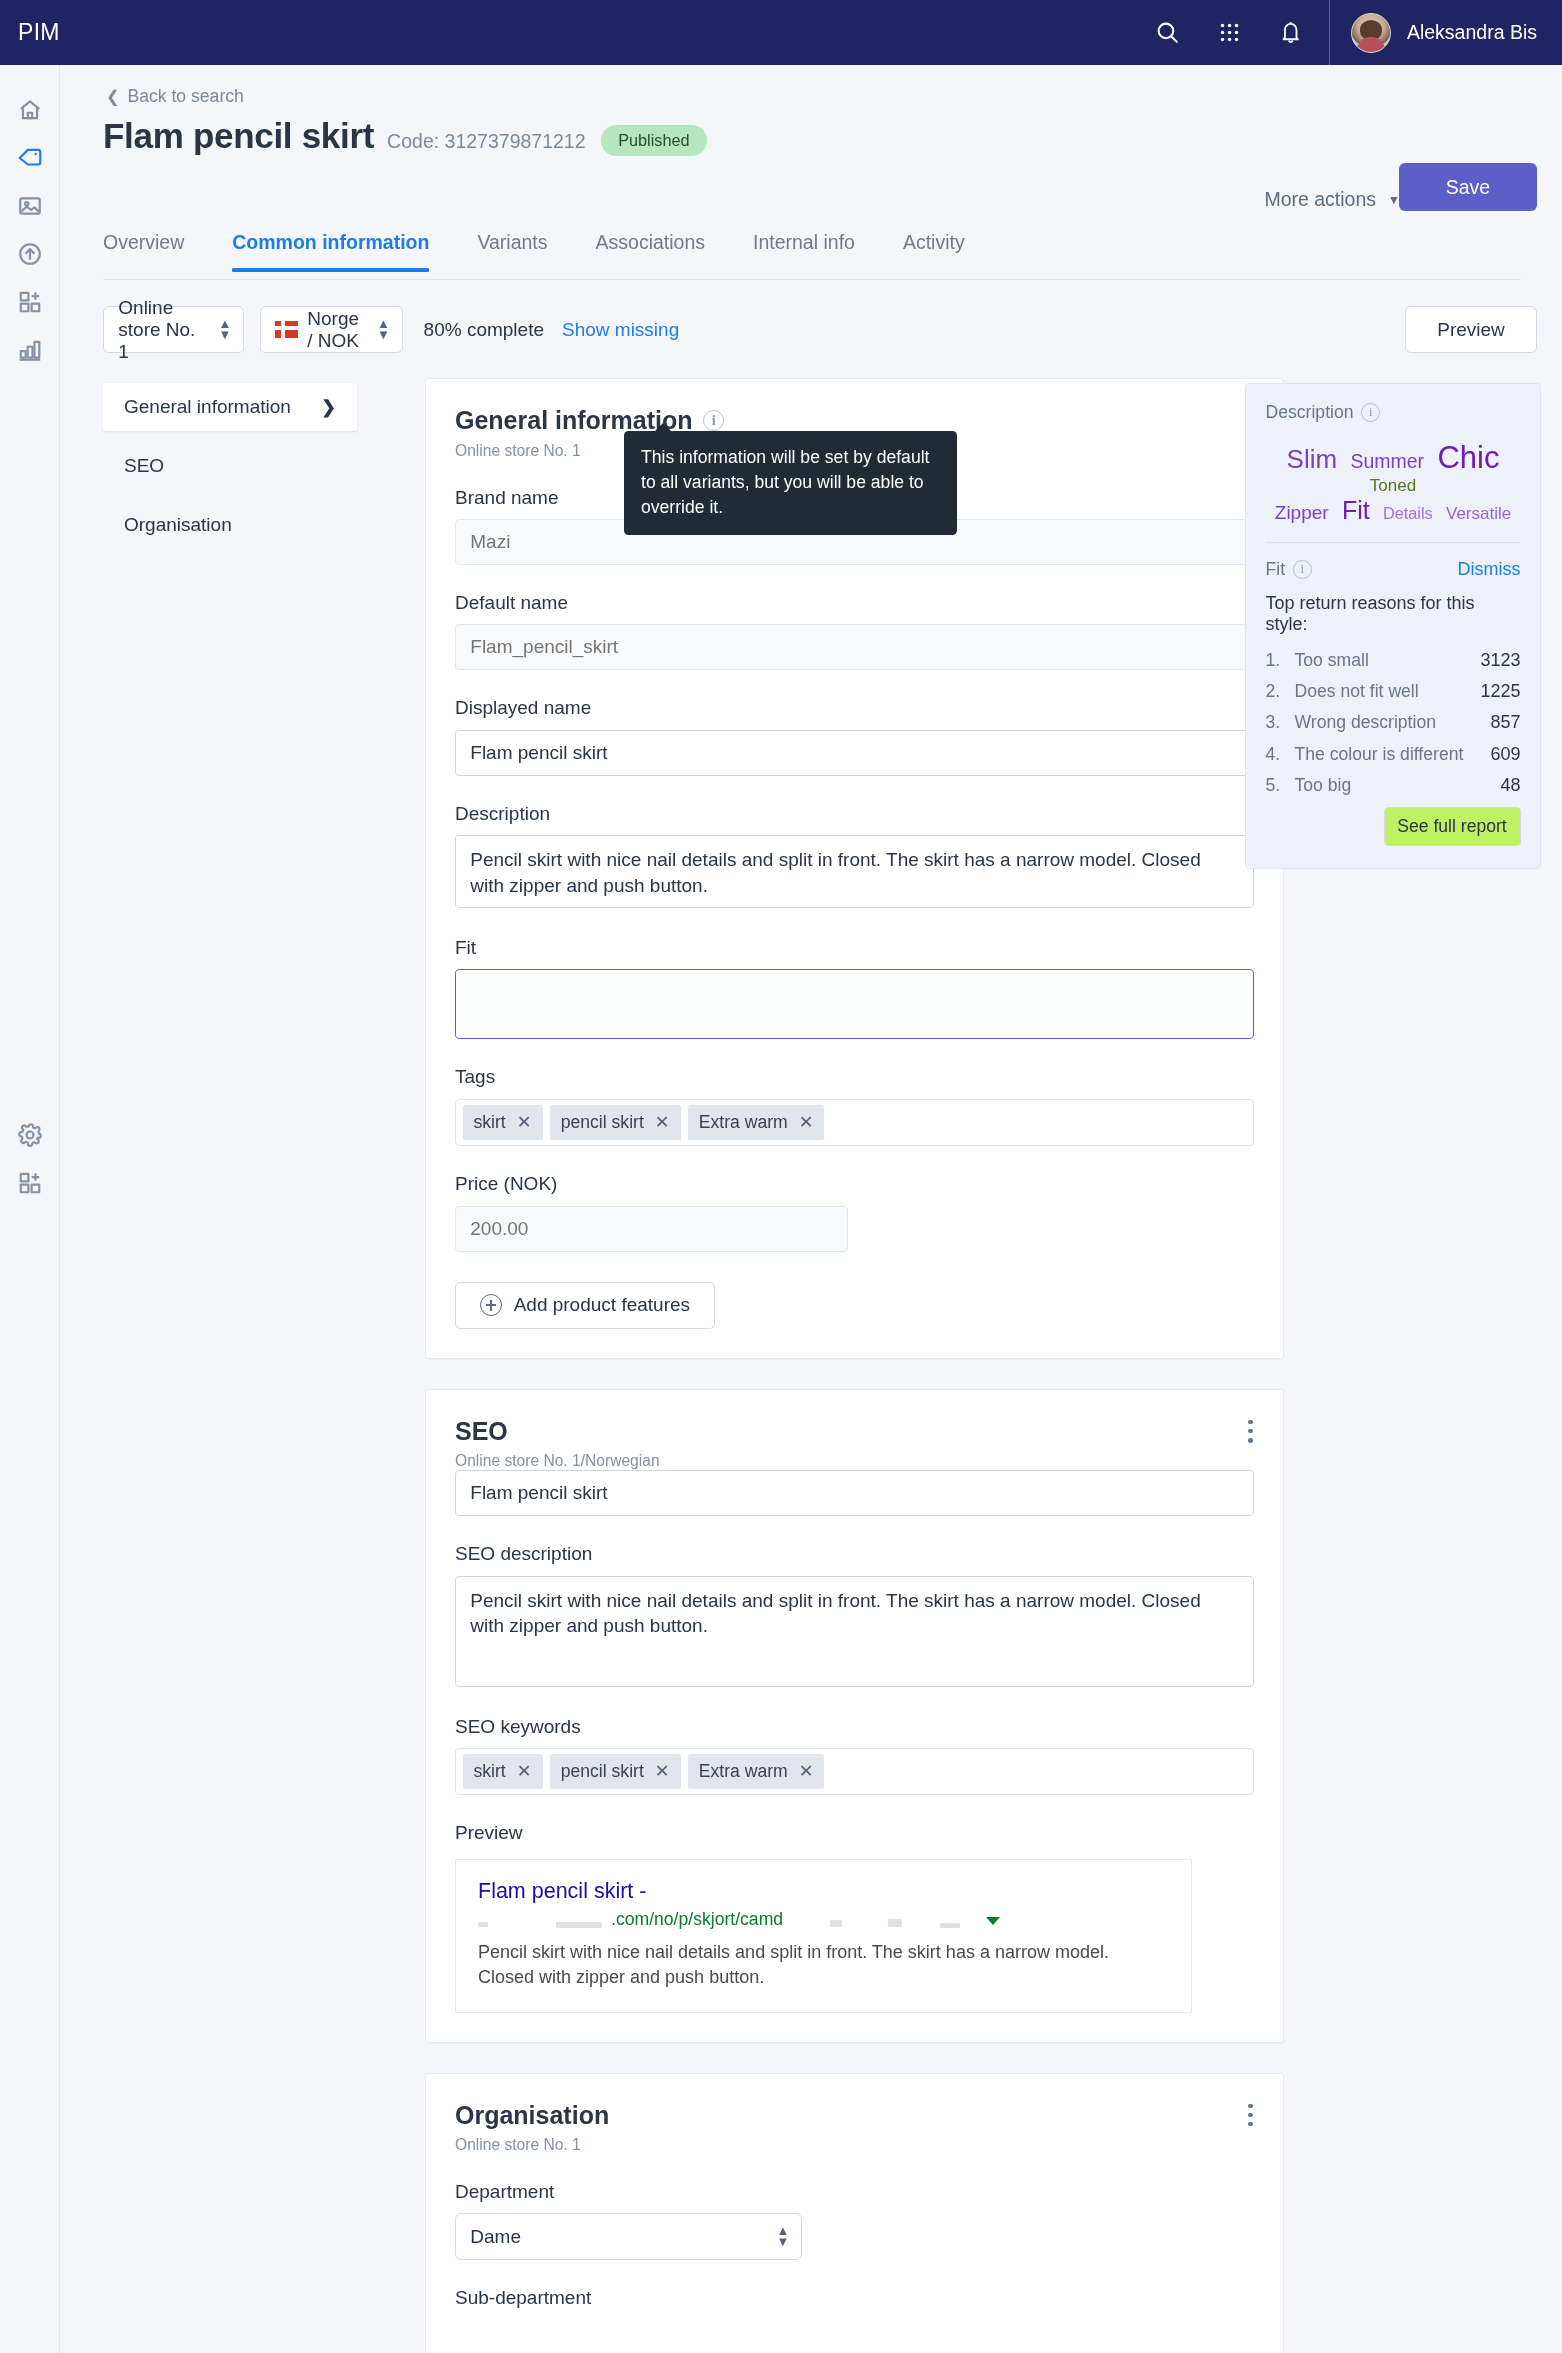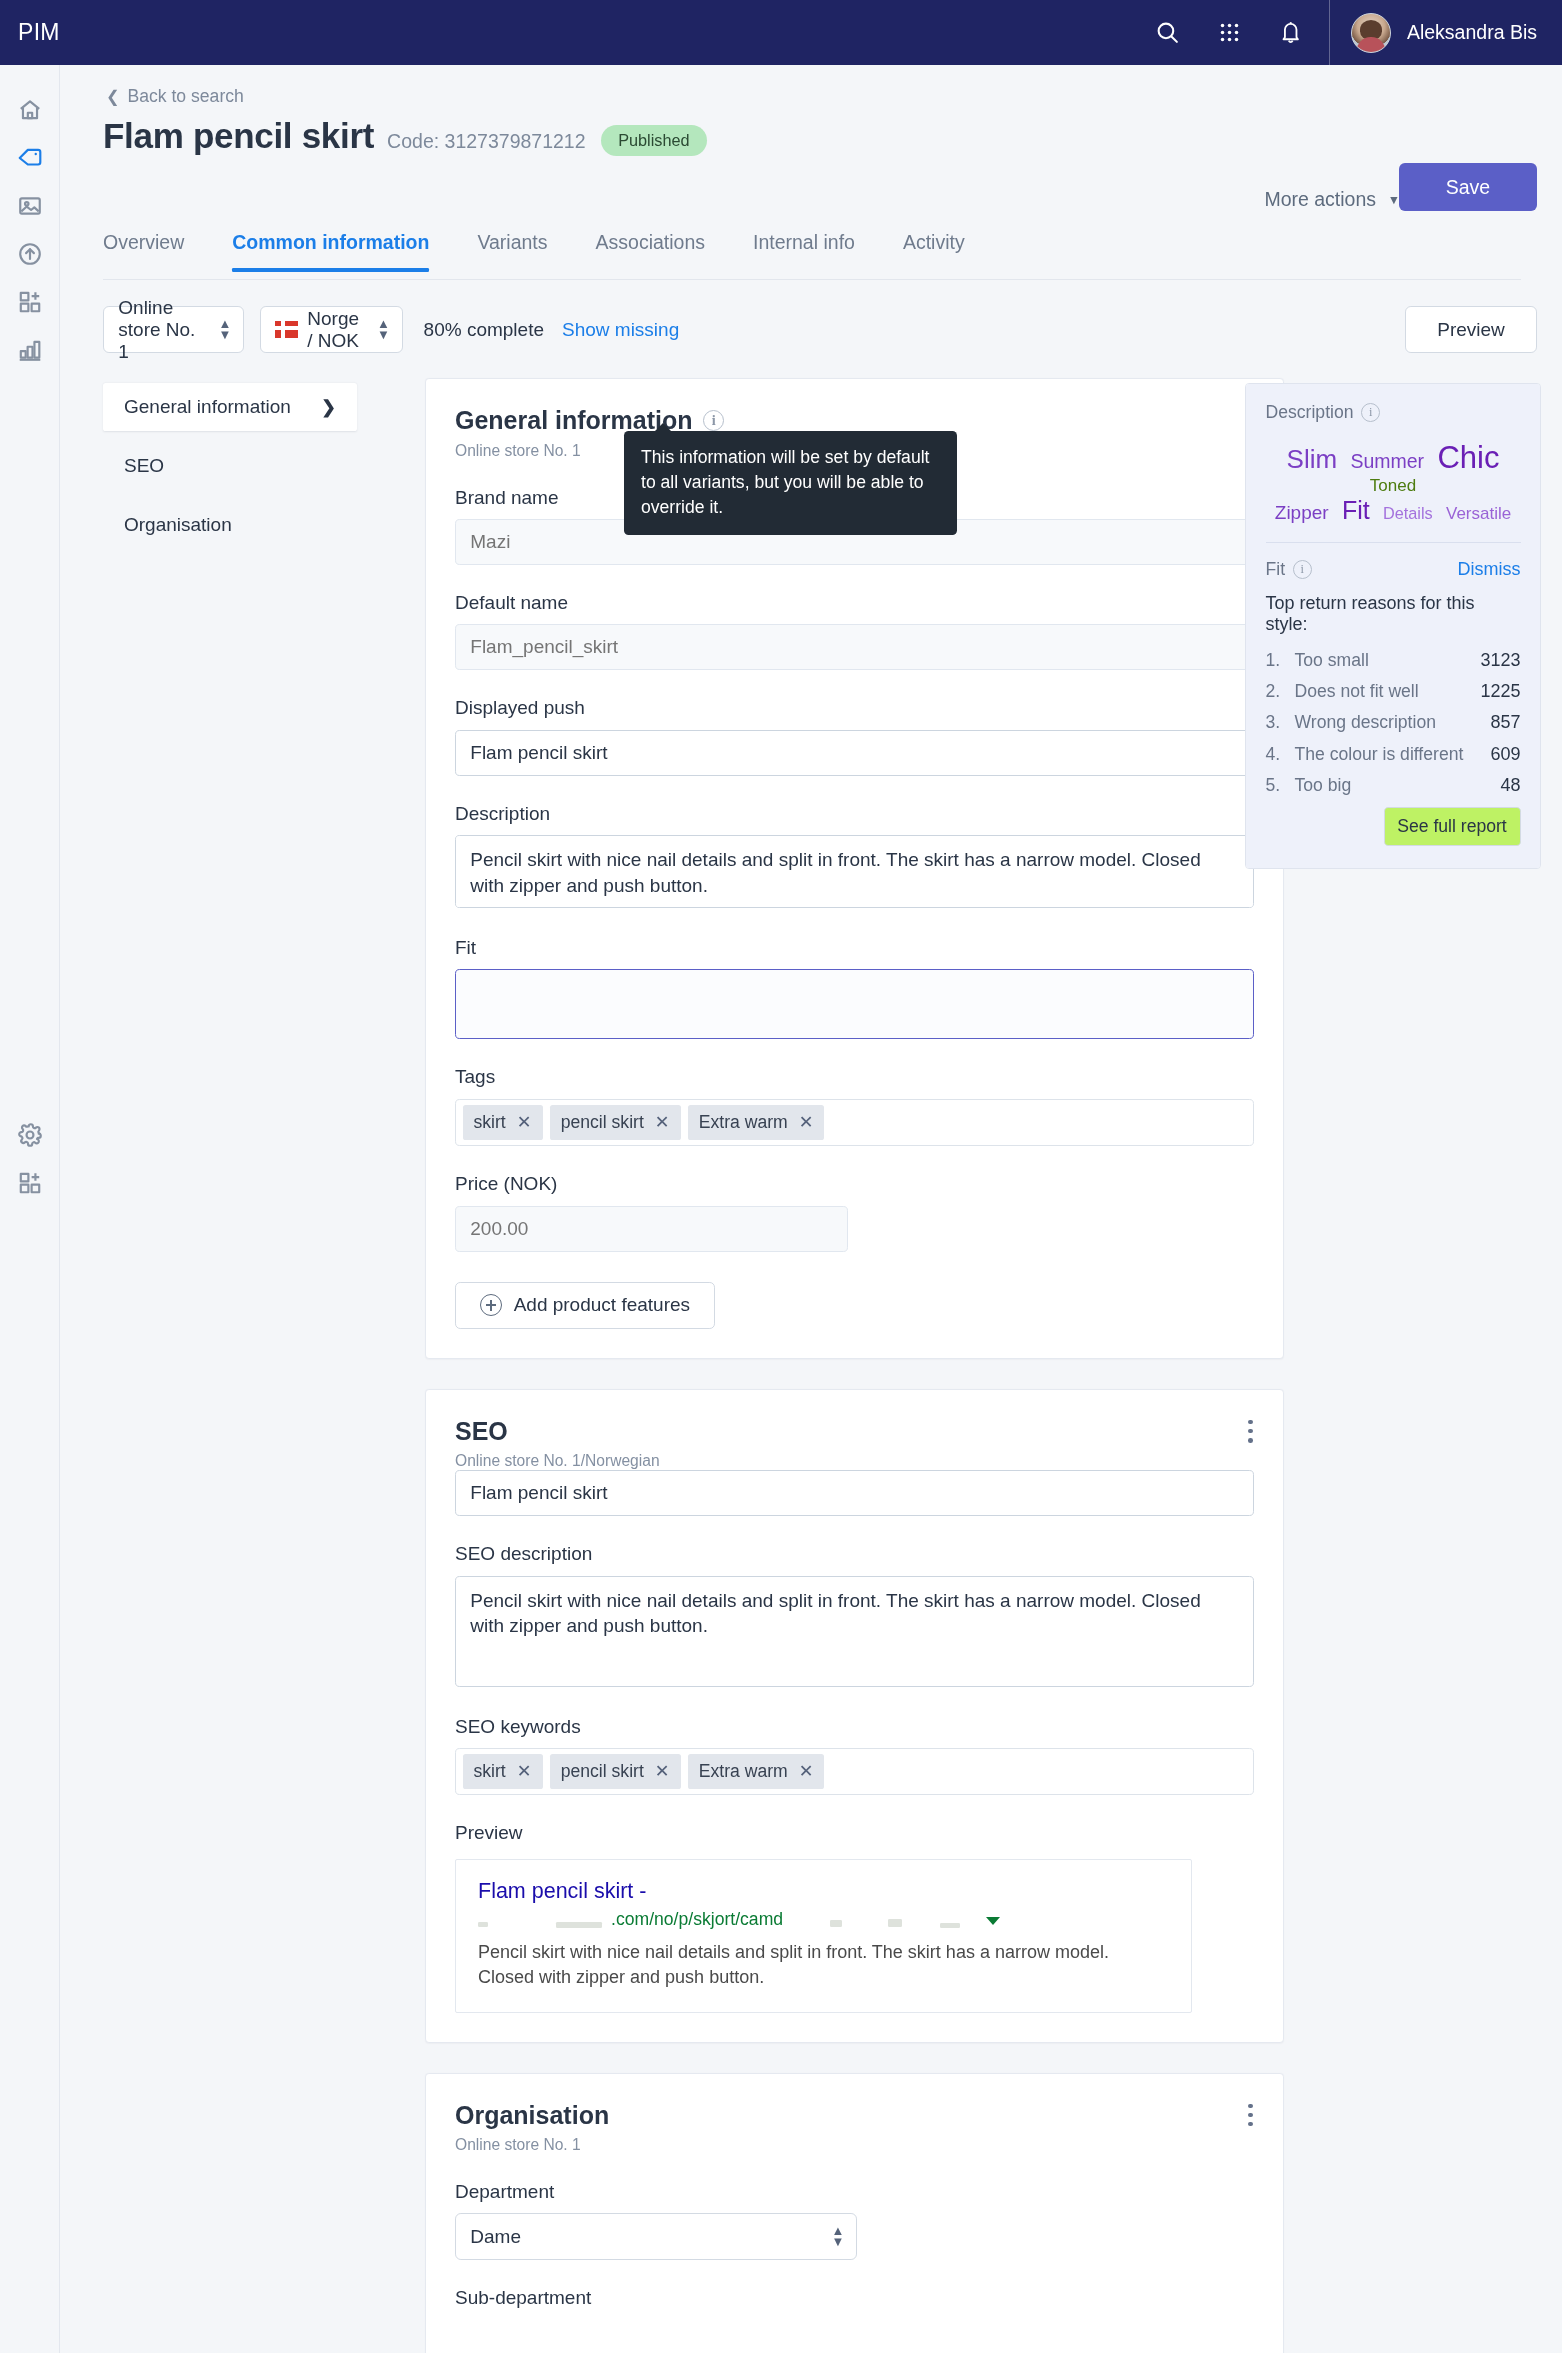--- a/index.html
+++ b/index.html
@@ -209,21 +209,21 @@
   .snip-url{ margin-top:4.6px; font-size:17.6px; color:#0a7b34; position:relative; height:26px; }
   .snip-url .u{ position:absolute; left:133px; top:0; }
   .snip-url .blur{ position:absolute; background:#d8ddd6; border-radius:1.3px; opacity:.85; }
   .snip-url .tri{
     position:absolute; left:508px; top:8.5px; width:0; height:0;
     border-left:7.2px solid transparent; border-right:7.2px solid transparent;
     border-top:8.5px solid #0a7b34;
   }
   .snip-desc{ margin-top:5.2px; font-size:18px; color:#4a4a4a; line-height:1.38; }
 
-  .osel{ width:402px;text-align:center; }
+  .osel{ width:347px;text-align:center; }
 
   
   .tooltip{
     position:absolute; left:564px; top:366px; width:333px;
     background:#222b35; color:#fff; border-radius:4.6px; padding:14.3px 17px;
     font-size:17.6px; line-height:1.42; z-index:40;
   }
   .tooltip::before{
     content:""; position:absolute; top:-8.5px; left:30px;
     border-left:9.8px solid transparent; border-right:9.8px solid transparent;
@@ -464,21 +464,21 @@
         <i class="info-i">i</i>
       </div>
       <div class="card-sub">Online store No. 1</div>
 
       <div class="flabel">Brand name</div>
       <input class="finput readonly" placeholder="Mazi" style="">
 
       <div class="flabel">Default name</div>
       <input class="finput readonly" placeholder="Flam_pencil_skirt" style="">
 
-      <div class="flabel">Displayed push</div>
+      <div class="flabel">Displayed name</div>
       <input class="finput" value="Flam pencil skirt" style="">
 
       <div class="flabel">Description</div>
       <textarea class="ftext" style="">Pencil skirt with nice nail details and split in front. The skirt has a narrow model. Closed with zipper and push button.</textarea>
 
       <div class="flabel">Fit</div>
       <div class="fit-box"></div>
 
       <div class="flabel">Tags</div>
       <div class="tagbox">

